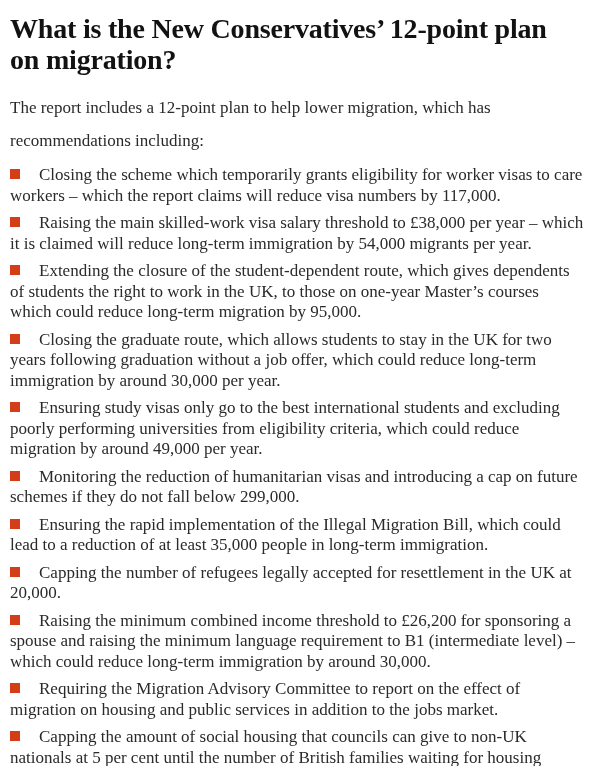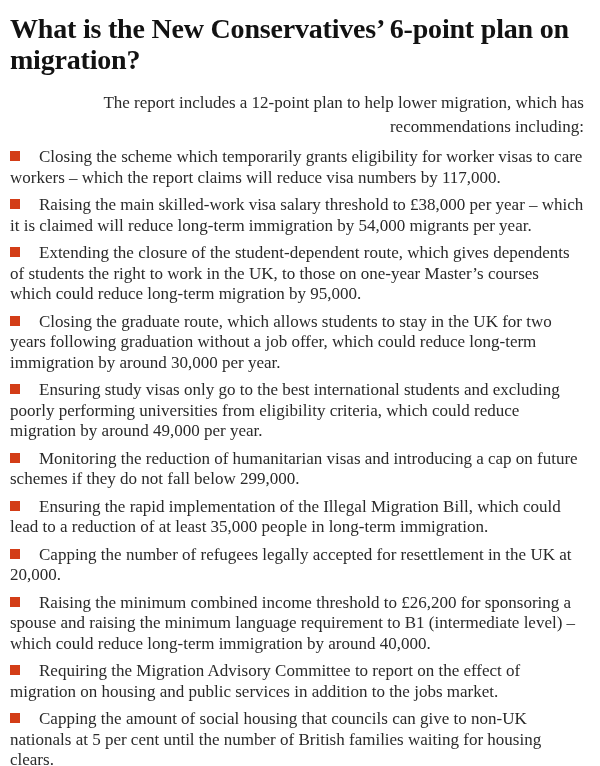--- a/index.html
+++ b/index.html
@@ -23,25 +23,24 @@
     font-size: 28px;
     line-height: 31px;
     font-weight: 700;
     color: #121212;
     letter-spacing: -0.2px;
     margin: 0 0 16px 0;
     max-width: 570px;
   }
   .intro {
     font-size: 17px;
-    line-height: 24px;
+    line-height: 33px;
     color: #2a2a2a;
     margin: 0 0 8px 0;
     max-width: 578px;
-    text-align: right;
   }
   .bullet {
     font-size: 17px;
     line-height: 20.5px;
     color: #2a2a2a;
     margin: 6px 0 7px 0;
     max-width: 580px;
   }
   .bullet .sq {
     display: inline-block;
@@ -51,32 +50,32 @@
     background: #d33d17;
     position: relative;
     top: -1px;
   }
 </style>
 </head>
 <body style="background: rgb(255, 255, 255);">
 
 <div class="article">
 
-  <h2 class="headline">What is the New Conservatives’ 6-point plan on migration?</h2>
+  <h2 class="headline">What is the New Conservatives’ 12-point plan on migration?</h2>
 
   <p class="intro">The report includes a 12-point plan to help lower migration, which has recommendations including:</p>
 
   <div>
     <p class="bullet"><span class="sq" style="background: rgb(211, 61, 23);"></span><span>Closing the scheme which temporarily grants eligibility for worker visas to care workers – which the report claims will reduce visa numbers by 117,000.</span></p>
     <p class="bullet"><span class="sq" style="background: rgb(211, 61, 23);"></span><span>Raising the main skilled-work visa salary threshold to £38,000 per year – which it is claimed will reduce long-term immigration by 54,000 migrants per year.</span></p>
     <p class="bullet"><span class="sq" style="background: rgb(211, 61, 23);"></span><span>Extending the closure of the student-dependent route, which gives dependents of students the right to work in the UK, to those on one-year Master’s courses which could reduce long-term migration by 95,000.</span></p>
     <p class="bullet"><span class="sq" style="background: rgb(211, 61, 23);"></span><span>Closing the graduate route, which allows students to stay in the UK for two years following graduation without a job offer, which could reduce long-term immigration by around 30,000 per year.</span></p>
     <p class="bullet"><span class="sq" style="background: rgb(211, 61, 23);"></span><span>Ensuring study visas only go to the best international students and excluding poorly performing universities from eligibility criteria, which could reduce migration by around 49,000 per year.</span></p>
     <p class="bullet"><span class="sq" style="background: rgb(211, 61, 23);"></span><span>Monitoring the reduction of humanitarian visas and introducing a cap on future schemes if they do not fall below 299,000.</span></p>
     <p class="bullet"><span class="sq" style="background: rgb(211, 61, 23);"></span><span>Ensuring the rapid implementation of the Illegal Migration Bill, which could lead to a reduction of at least 35,000 people in long-term immigration.</span></p>
     <p class="bullet"><span class="sq" style="background: rgb(211, 61, 23);"></span><span>Capping the number of refugees legally accepted for resettlement in the UK at 20,000.</span></p>
-    <p class="bullet"><span class="sq" style="background: rgb(211, 61, 23);"></span><span>Raising the minimum combined income threshold to £26,200 for sponsoring a spouse and raising the minimum language requirement to B1 (intermediate level) – which could reduce long-term immigration by around 40,000.</span></p>
+    <p class="bullet"><span class="sq" style="background: rgb(211, 61, 23);"></span><span>Raising the minimum combined income threshold to £26,200 for sponsoring a spouse and raising the minimum language requirement to B1 (intermediate level) – which could reduce long-term immigration by around 30,000.</span></p>
     <p class="bullet"><span class="sq" style="background: rgb(211, 61, 23);"></span><span>Requiring the Migration Advisory Committee to report on the effect of migration on housing and public services in addition to the jobs market.</span></p>
     <p class="bullet"><span class="sq" style="background: rgb(211, 61, 23);"></span><span>Capping the amount of social housing that councils can give to non-UK nationals at 5 per cent until the number of British families waiting for housing clears.</span></p>
 
   </div>
 
 </div>
 
 </body></html>

